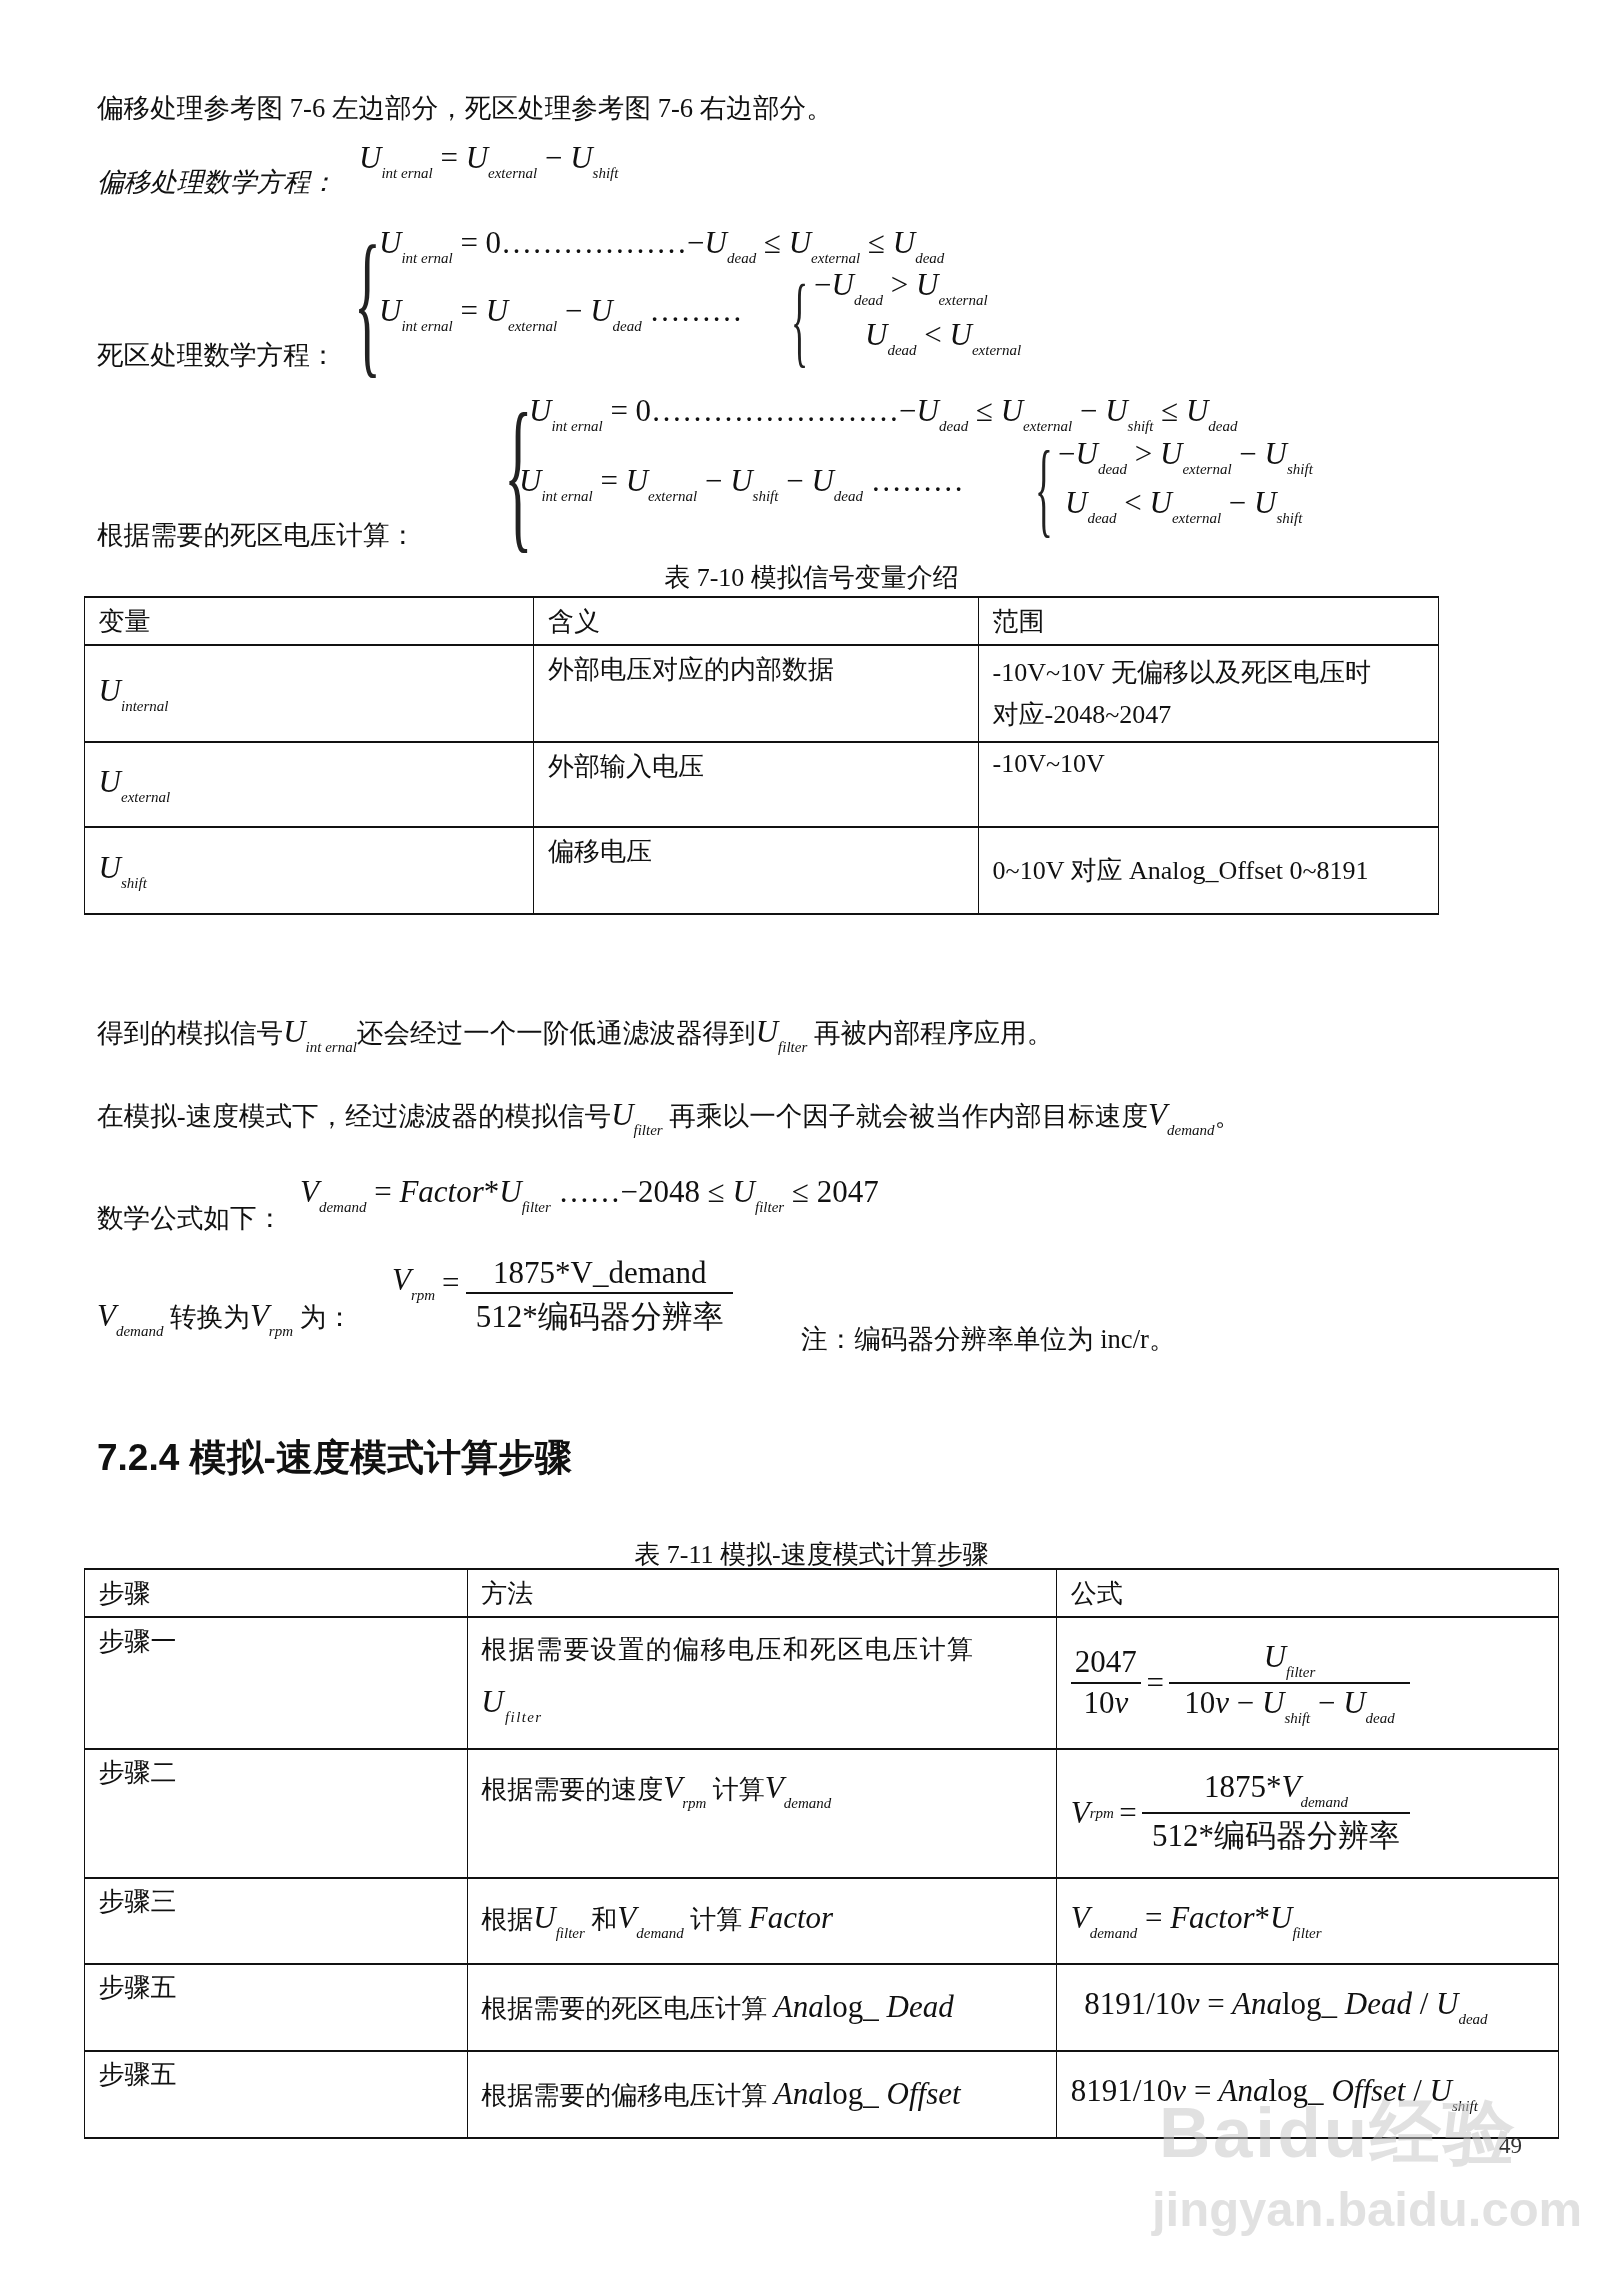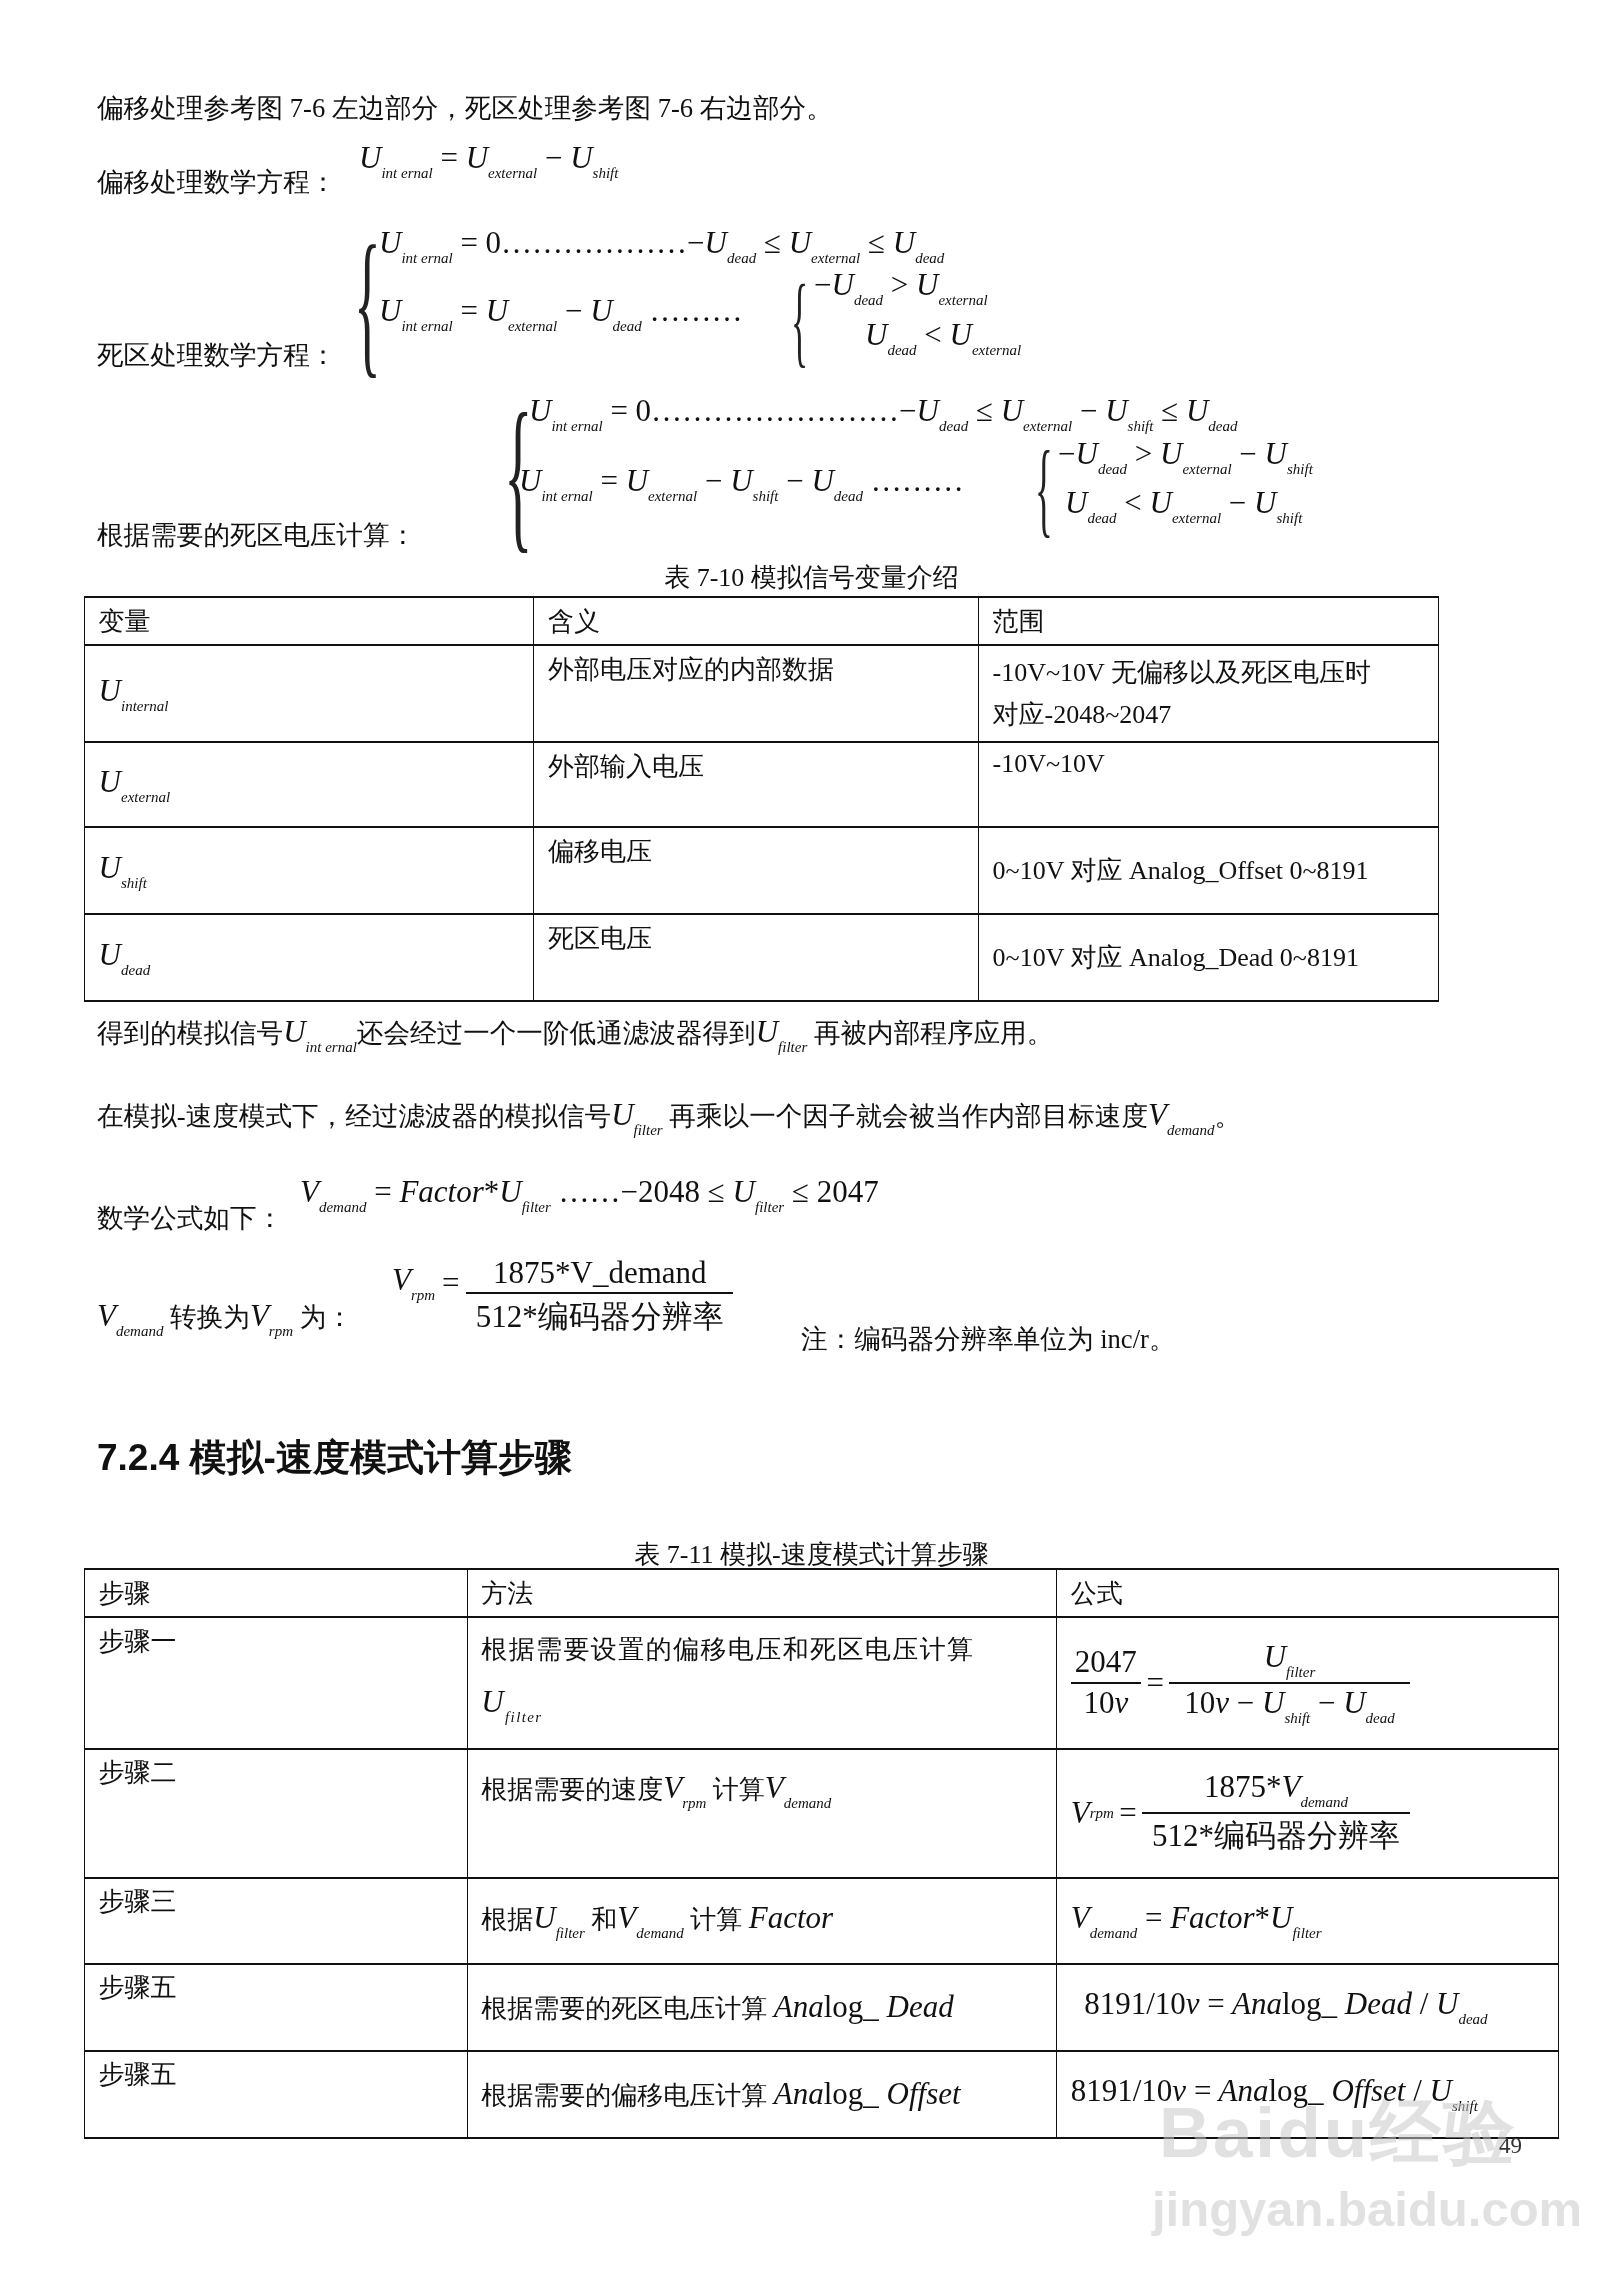--- a/index.html
+++ b/index.html
@@ -19,21 +19,21 @@
   .frac .num{border-bottom:2px solid #111;padding:0 4.1px 1.4px;}
   .frac .den{padding-top:1.4px;}
   h2{position:absolute;margin:0;font-family:"Liberation Sans","DejaVu Sans",sans-serif;font-weight:bold;font-size:37px;}
   .wm{position:absolute;color:rgba(200,200,200,0.55);font-family:"Liberation Sans",sans-serif;font-weight:bold;}
 </style>
 </head>
 <body>
 
 <div class="abs cn" style="left:97px;top:90px;">偏移处理参考图 7-6 左边部分，死区处理参考图 7-6 右边部分。</div>
 
-<div class="abs cn" style="left:97px;top:164px;">偏移处理数学方程：</div>
+<div class="abs cn" style="left:97px;top:164px;font-style:italic;">偏移处理数学方程：</div>
 <div class="abs m" style="left:359px;top:140px;">
   U<sub>int ernal</sub> <span class="n">=</span> U<sub>external</sub> <span class="n">−</span> U<sub>shift</sub>
 </div>
 
 <div class="abs cn" style="left:97px;top:337px;">死区处理数学方程：</div>
 <div class="abs brace" style="left:354px;top:222px;font-size:160px;line-height:160px;transform:scaleX(0.35);transform-origin:left top;">{</div>
 <div class="abs m" style="left:379px;top:225px;">
   U<sub>int ernal</sub> <span class="n">= 0………………−</span>U<sub>dead</sub> <span class="n">≤</span> U<sub>external</sub> <span class="n">≤</span> U<sub>dead</sub>
 </div>
 <div class="abs m" style="left:379px;top:293px;">
@@ -87,25 +87,20 @@
   </tr>
   <tr style="height:85px;">
     <td style="vertical-align:middle;"><span class="m"><span>U</span><sub>external</sub></span></td>
     <td>外部输入电压</td>
     <td>-10V~10V</td>
   </tr>
   <tr style="height:87px;">
     <td style="vertical-align:middle;"><span class="m"><span>U</span><sub>shift</sub></span></td>
     <td>偏移电压</td>
     <td style="vertical-align:middle;">0~10V 对应 Analog_Offset 0~8191</td>
-  </tr>
-  <tr style="height:87px;">
-    <td style="vertical-align:middle;"><span class="m"><span>U</span><sub>dead</sub></span></td>
-    <td>死区电压</td>
-    <td style="vertical-align:middle;">0~10V 对应 Analog_Dead 0~8191</td>
   </tr>
 </tbody>
   </table>
 
 <div class="abs cn" style="left:97px;top:1014px;">
   <span>得到的模拟信号</span><span class="m">U<sub>int ernal</sub></span><span>还会经过一个一阶低通滤波器得到</span><span class="m">U<sub>filter</sub></span> <span>再被内部程序应用。</span>
 </div>
 
 <div class="abs cn" style="left:97px;top:1097px;">
   <span>在模拟-速度模式下，经过滤波器的模拟信号</span><span class="m">U<sub>filter</sub></span> <span>再乘以一个因子就会被当作内部目标速度</span><span class="m">V<sub>demand</sub></span><span>。</span>

